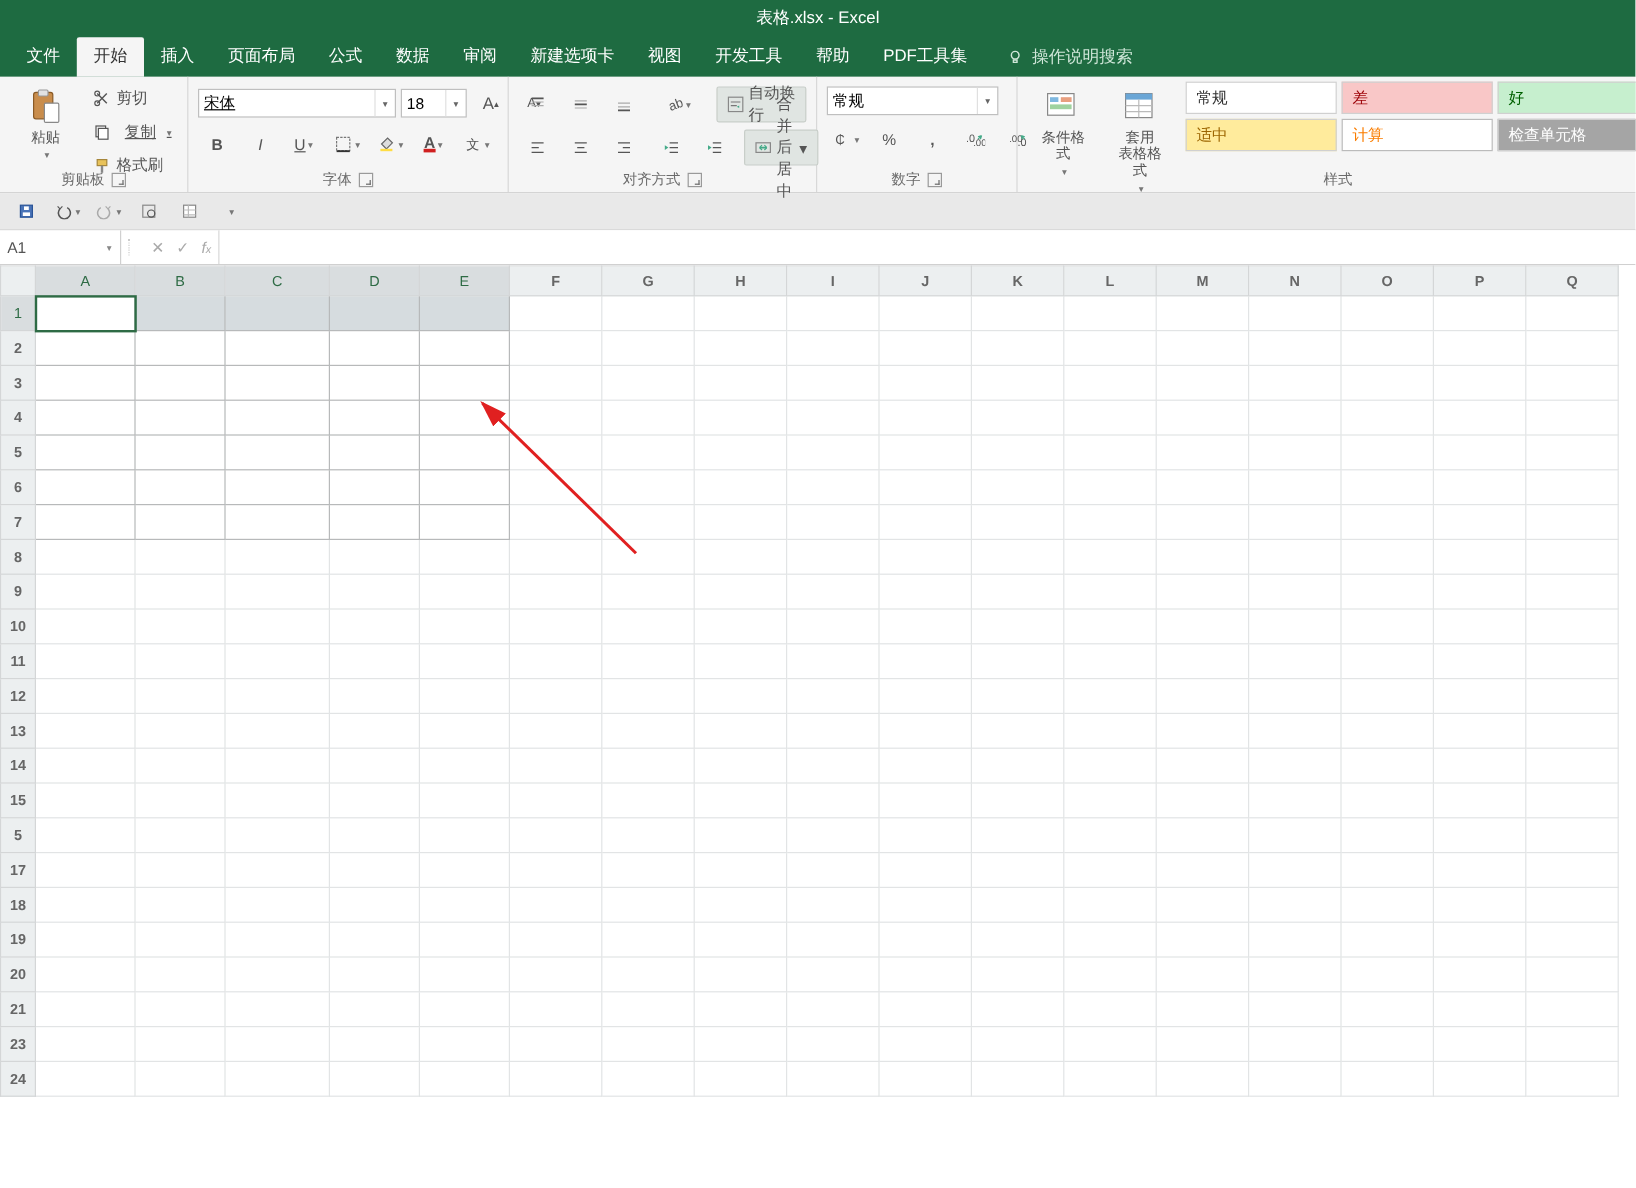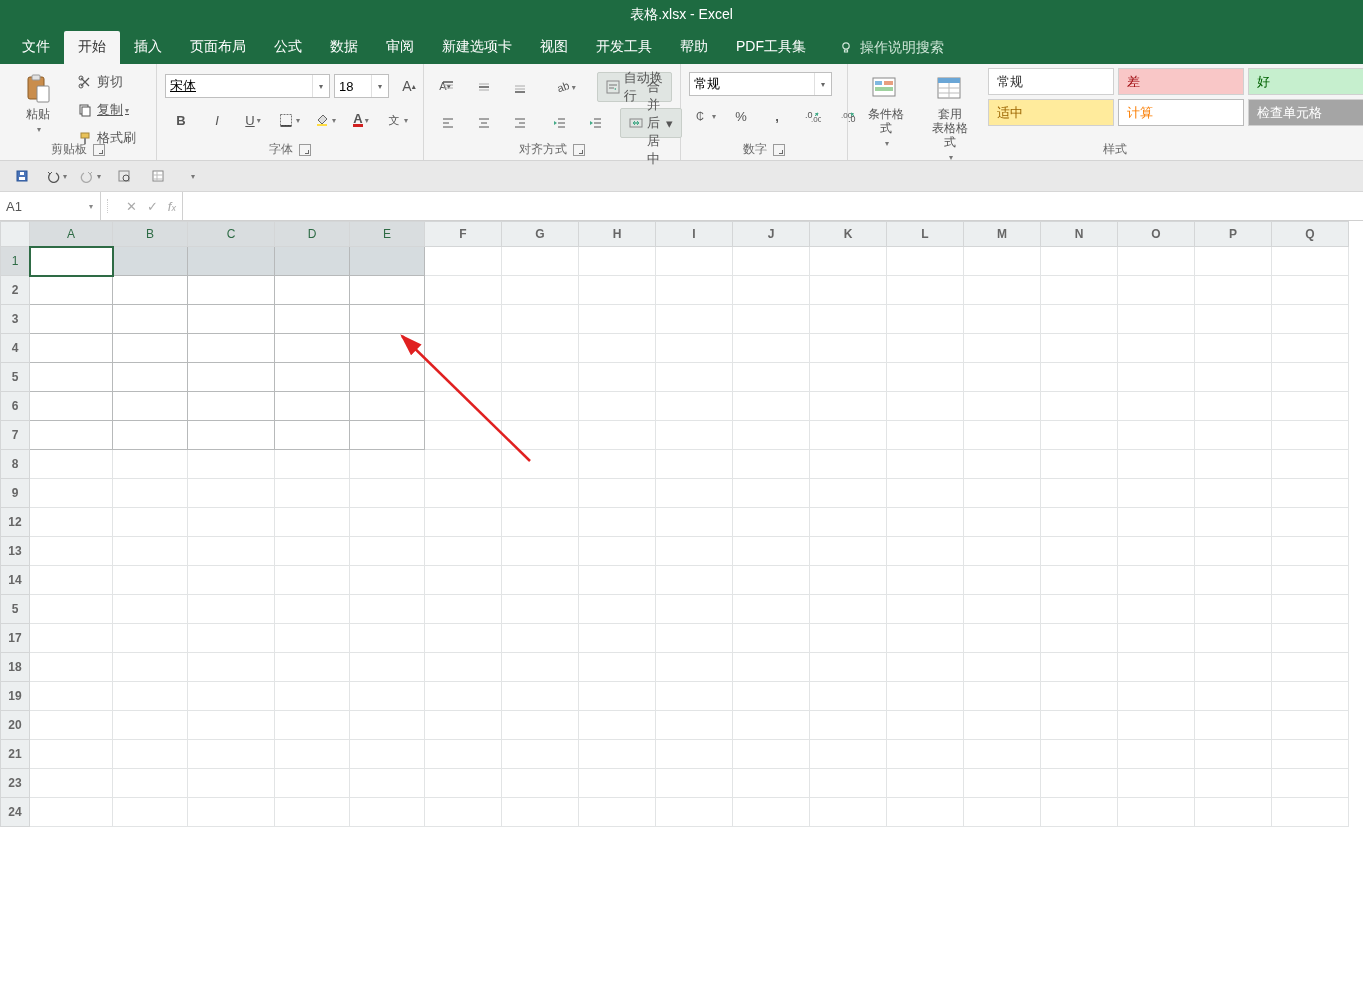--- a/index.html
+++ b/index.html
@@ -98,21 +98,21 @@
         <div class="btn" style="justify-content:flex-start;width:66px;">
           <span class="iconbox">
             <svg width="14" height="14" viewBox="0 0 14 14">
                 <path d="M3 3 L11 11 M11 3 L3 11" stroke="#555" stroke-width="1.2"></path>
                 <circle cx="3" cy="11" r="2" fill="none" stroke="#555"></circle>
                 <circle cx="3" cy="3" r="2" fill="none" stroke="#555"></circle>
               </svg>
           </span>
           <span style="margin-left:4px;">剪切</span>
         </div>
-        <div class="btn" style="justify-content:flex-start;width:66px;text-decoration:underline;">
+        <div class="btn" style="justify-content:space-between;width:66px;text-decoration:underline;">
           <span class="iconbox">
             <svg width="14" height="14" viewBox="0 0 14 14">
                 <rect x="2" y="2" width="8" height="9" fill="none" stroke="#555"></rect>
                 <rect x="4" y="4" width="8" height="9" fill="#fff" stroke="#555"></rect>
               </svg>
           </span>
           <span style="margin-left:4px;">复制</span>
           <span class="dd">▾</span>
         </div>
         <div class="btn" style="justify-content:flex-start;width:66px;">
@@ -671,20 +671,60 @@
           <td class="cell" style=""></td>
           <td class="cell" style=""></td>
           <td class="cell" style=""></td>
           <td class="cell" style=""></td>
           <td class="cell" style=""></td>
           <td class="cell" style=""></td>
           <td class="cell" style=""></td>
           <td class="cell" style=""></td>
         </tr>
         <tr>
+          <th class="rowhdr">10</th>
+          <td class="cell" style=""></td>
+          <td class="cell" style=""></td>
+          <td class="cell" style=""></td>
+          <td class="cell" style=""></td>
+          <td class="cell" style=""></td>
+          <td class="cell" style=""></td>
+          <td class="cell" style=""></td>
+          <td class="cell" style=""></td>
+          <td class="cell" style=""></td>
+          <td class="cell" style=""></td>
+          <td class="cell" style=""></td>
+          <td class="cell" style=""></td>
+          <td class="cell" style=""></td>
+          <td class="cell" style=""></td>
+          <td class="cell" style=""></td>
+          <td class="cell" style=""></td>
+          <td class="cell" style=""></td>
+        </tr>
+        <tr>
+          <th class="rowhdr">11</th>
+          <td class="cell" style=""></td>
+          <td class="cell" style=""></td>
+          <td class="cell" style=""></td>
+          <td class="cell" style=""></td>
+          <td class="cell" style=""></td>
+          <td class="cell" style=""></td>
+          <td class="cell" style=""></td>
+          <td class="cell" style=""></td>
+          <td class="cell" style=""></td>
+          <td class="cell" style=""></td>
+          <td class="cell" style=""></td>
+          <td class="cell" style=""></td>
+          <td class="cell" style=""></td>
+          <td class="cell" style=""></td>
+          <td class="cell" style=""></td>
+          <td class="cell" style=""></td>
+          <td class="cell" style=""></td>
+        </tr>
+        <tr>
           <th class="rowhdr">12</th>
           <td class="cell" style=""></td>
           <td class="cell" style=""></td>
           <td class="cell" style=""></td>
           <td class="cell" style=""></td>
           <td class="cell" style=""></td>
           <td class="cell" style=""></td>
           <td class="cell" style=""></td>
           <td class="cell" style=""></td>
           <td class="cell" style=""></td>
@@ -712,20 +752,40 @@
           <td class="cell" style=""></td>
           <td class="cell" style=""></td>
           <td class="cell" style=""></td>
           <td class="cell" style=""></td>
           <td class="cell" style=""></td>
           <td class="cell" style=""></td>
           <td class="cell" style=""></td>
         </tr>
         <tr>
           <th class="rowhdr">14</th>
+          <td class="cell" style=""></td>
+          <td class="cell" style=""></td>
+          <td class="cell" style=""></td>
+          <td class="cell" style=""></td>
+          <td class="cell" style=""></td>
+          <td class="cell" style=""></td>
+          <td class="cell" style=""></td>
+          <td class="cell" style=""></td>
+          <td class="cell" style=""></td>
+          <td class="cell" style=""></td>
+          <td class="cell" style=""></td>
+          <td class="cell" style=""></td>
+          <td class="cell" style=""></td>
+          <td class="cell" style=""></td>
+          <td class="cell" style=""></td>
+          <td class="cell" style=""></td>
+          <td class="cell" style=""></td>
+        </tr>
+        <tr>
+          <th class="rowhdr">15</th>
           <td class="cell" style=""></td>
           <td class="cell" style=""></td>
           <td class="cell" style=""></td>
           <td class="cell" style=""></td>
           <td class="cell" style=""></td>
           <td class="cell" style=""></td>
           <td class="cell" style=""></td>
           <td class="cell" style=""></td>
           <td class="cell" style=""></td>
           <td class="cell" style=""></td>

